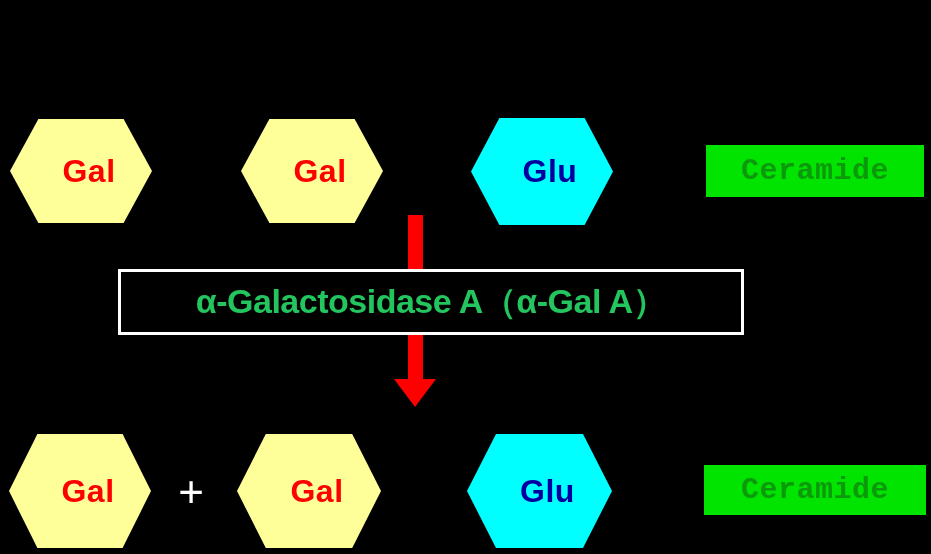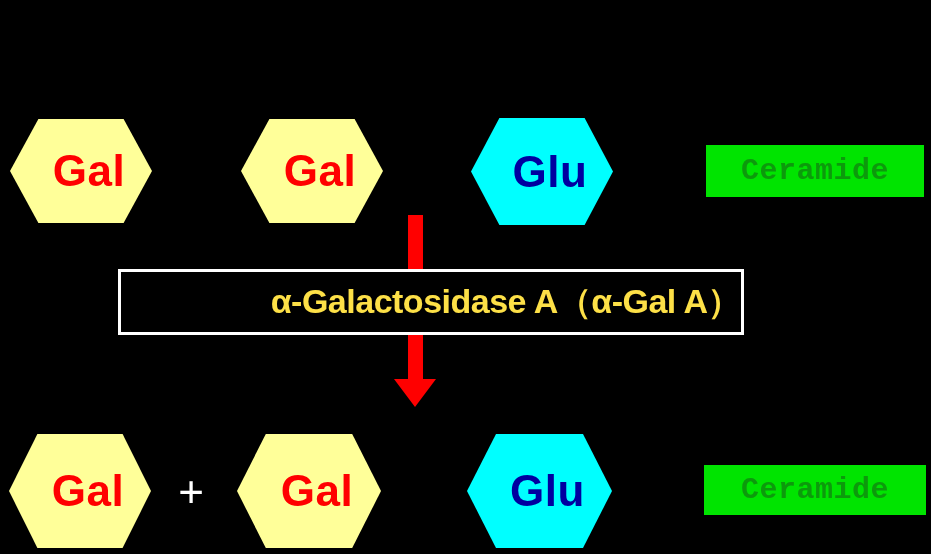--- a/index.html
+++ b/index.html
@@ -17,21 +17,21 @@
   }
   .hex {
     position: absolute;
     clip-path: polygon(0% 50%, 20% 0%, 80% 0%, 100% 50%, 80% 100%, 20% 100%);
     display: flex;
     align-items: center;
     justify-content: center;
   }
   .hex .lbl {
     font-weight: bold;
-    font-size: 44px;
+    font-size: 32px;
     letter-spacing: 0.5px;
     margin-left: 16px;
   }
   .rect-unit {
     position: absolute;
     display: flex;
     align-items: center;
     justify-content: center;
     font-family: Liberation Mono, monospace;
   }
@@ -117,21 +117,21 @@
   <div class="hex u-glu1" style="background-color: rgb(0, 255, 255); color: rgb(0, 0, 160);">
     <span class="lbl">Glu</span>
   </div>
 
   <div class="rect-unit u-cer1" style="background-color: rgb(0, 228, 0); color: rgb(12, 154, 12);">
     <span class="lbl">Ceramide</span>
   </div>
 
   <div class="shaft shaft-upper" style="background-color: rgb(255, 0, 0);"></div>
 
-  <div class="enzyme-box" style="border-color: rgb(255, 255, 255); color: #fde047; justify-content: flex-end;">
+  <div class="enzyme-box" style="border-color: rgb(255, 255, 255); color: #22c55e;">
     <span class="lbl">α-Galactosidase A（α-Gal A）</span>
   </div>
 
   <div class="shaft shaft-lower" style="background-color: rgb(255, 0, 0);"></div>
 
   <div class="arrow-head" style="border-top-color: rgb(255, 0, 0);"></div>
 
   <div class="hex u-gal3" style="background-color: rgb(255, 255, 153); color: rgb(255, 0, 0);">
     <span class="lbl">Gal</span>
   </div>

